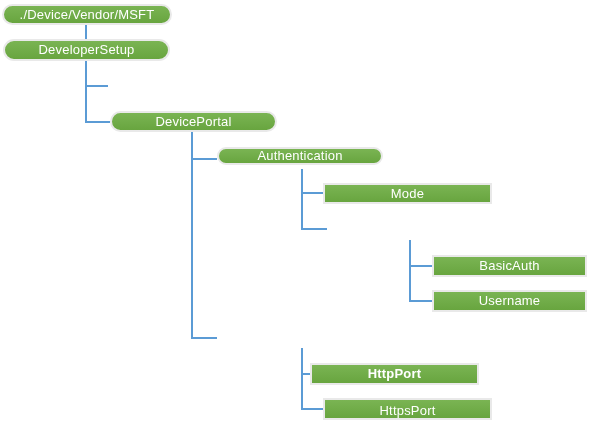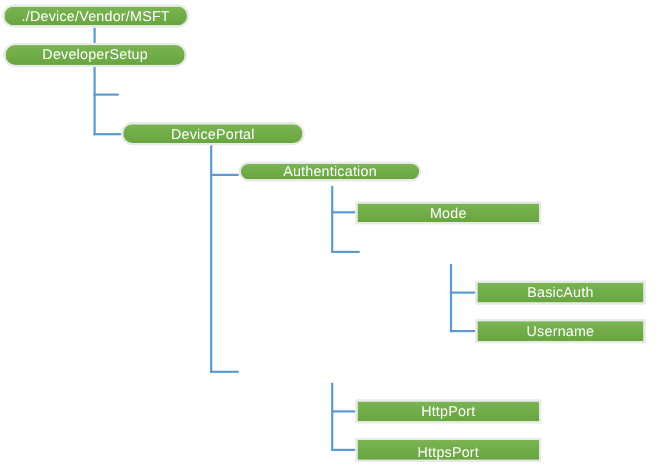--- a/index.html
+++ b/index.html
@@ -78,19 +78,19 @@
     </div>
     <div class="node rect" style="left: 323px; top: 183px; width: 169px; height: 21px;">
       <span>Mode</span>
     </div>
     <div class="node rect" style="left: 432px; top: 255px; width: 155px; height: 22px;">
       <span>BasicAuth</span>
     </div>
     <div class="node rect" style="left: 432px; top: 290px; width: 155px; height: 22px;">
       <span>Username</span>
     </div>
-    <div class="node rect" style="left: 323px; top: 363px; width: 169px; height: 22px;">
+    <div class="node rect" style="left: 310px; top: 363px; width: 169px; height: 22px; font-weight: bold;">
       <span>HttpPort</span>
     </div>
     <div class="node rect" style="left: 323px; top: 398px; width: 169px; height: 22px; align-items: flex-end;">
       <span>HttpsPort</span>
     </div>
   </div>
 
 </body></html>

